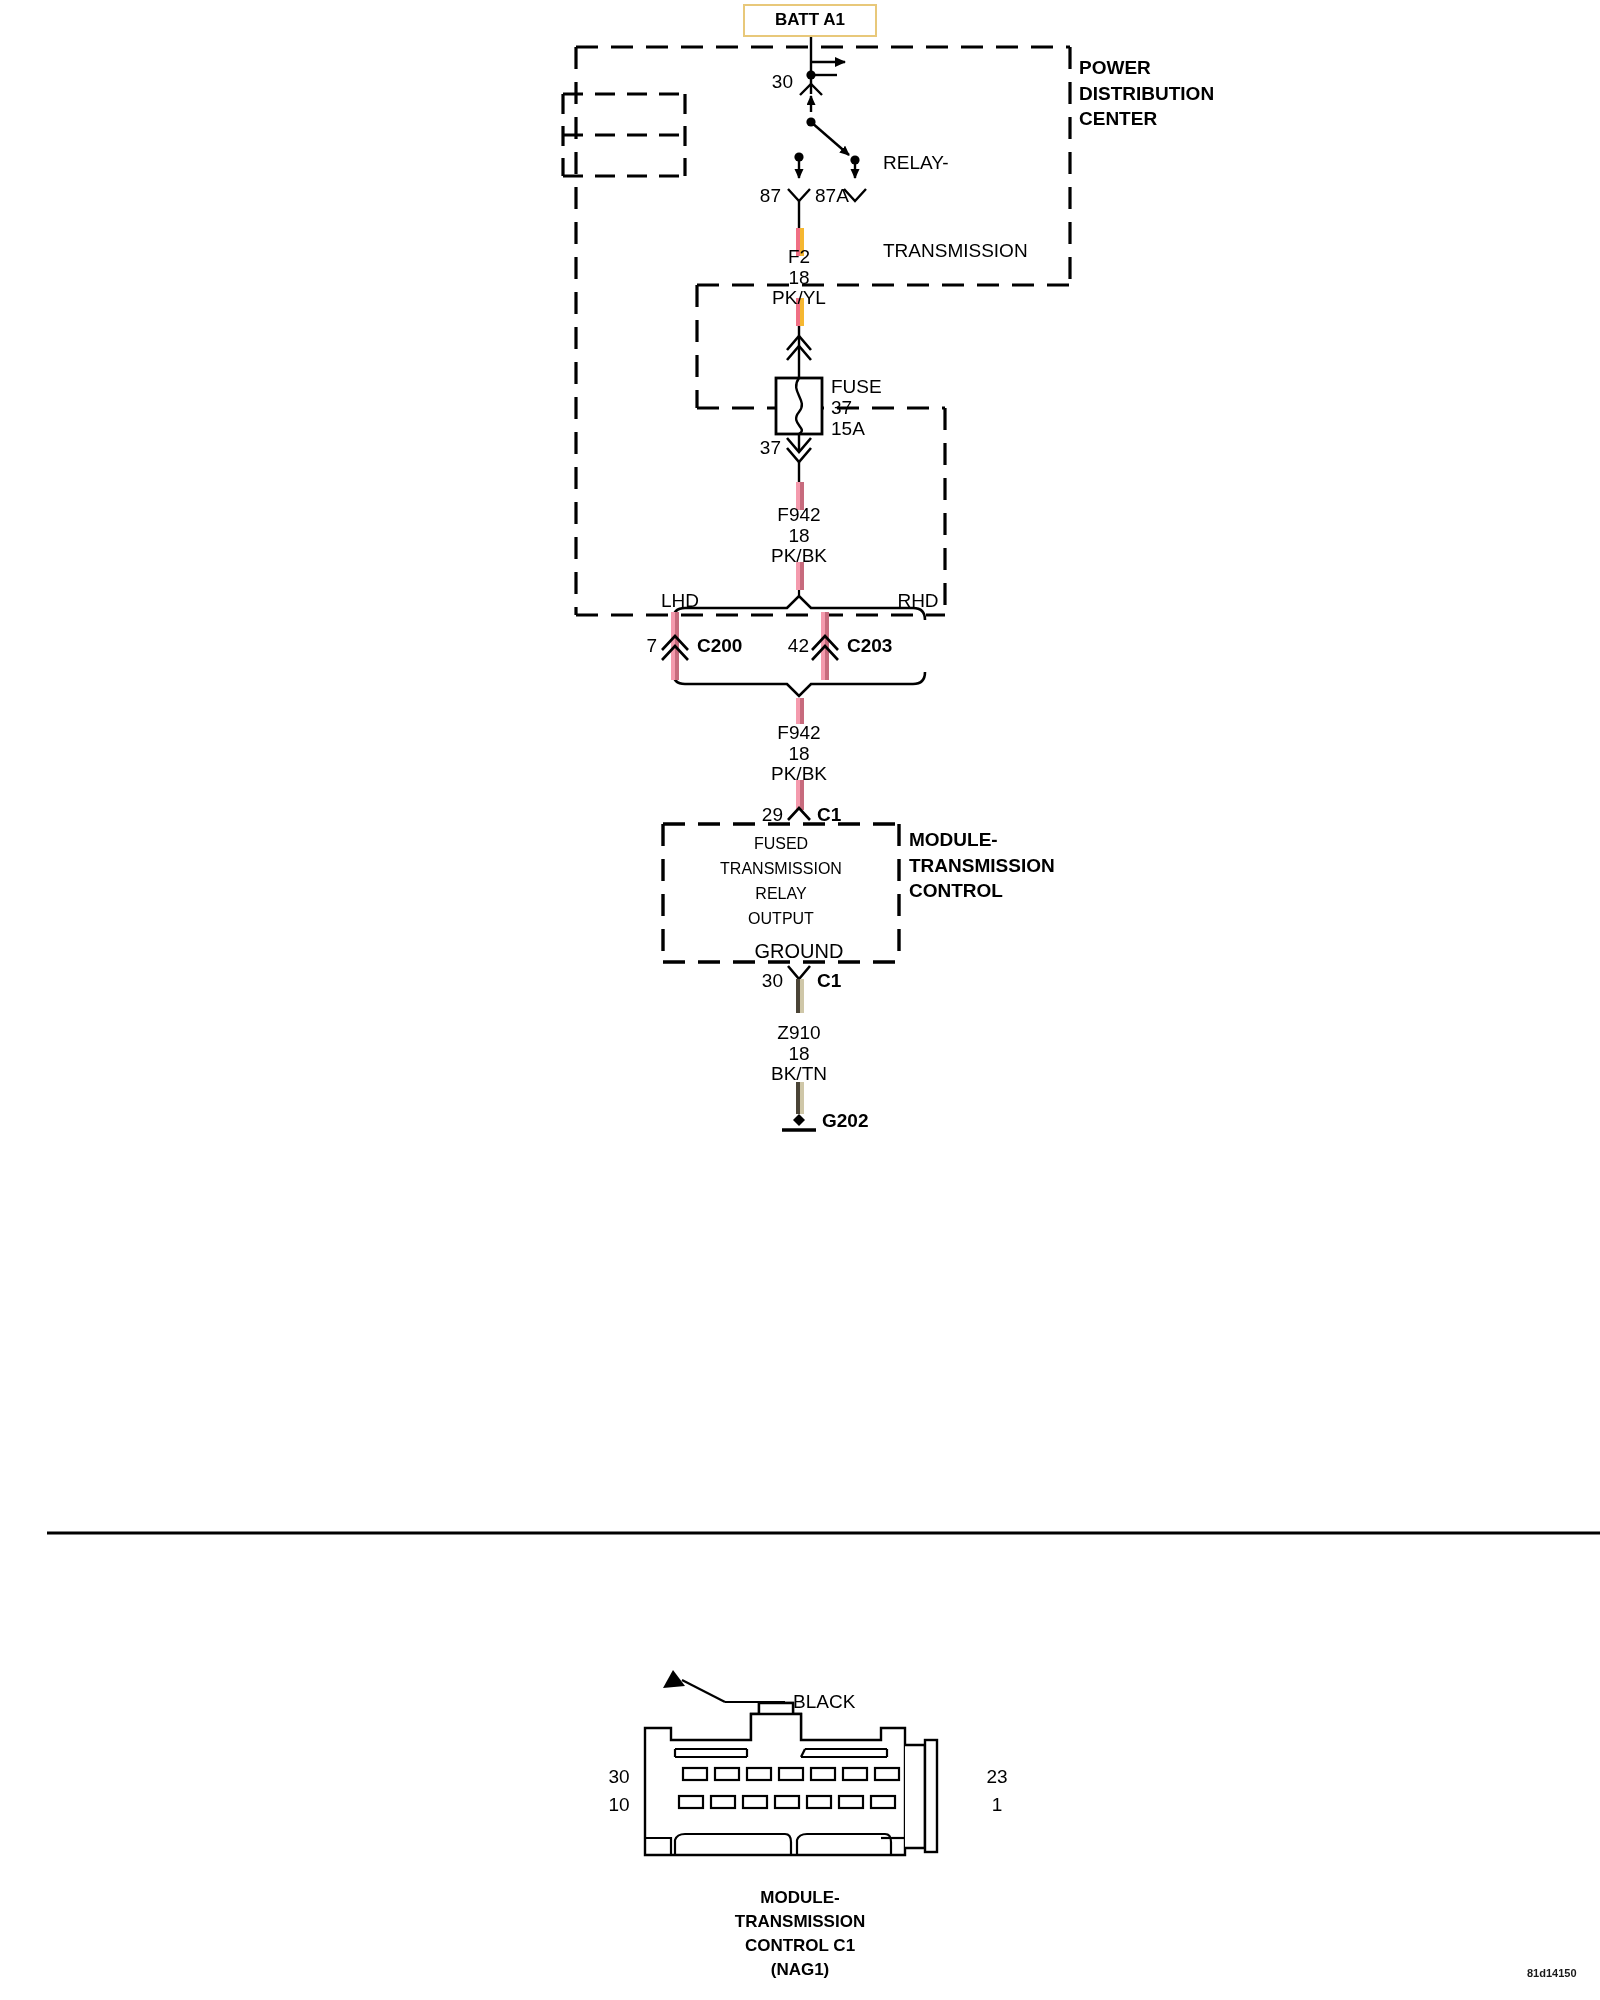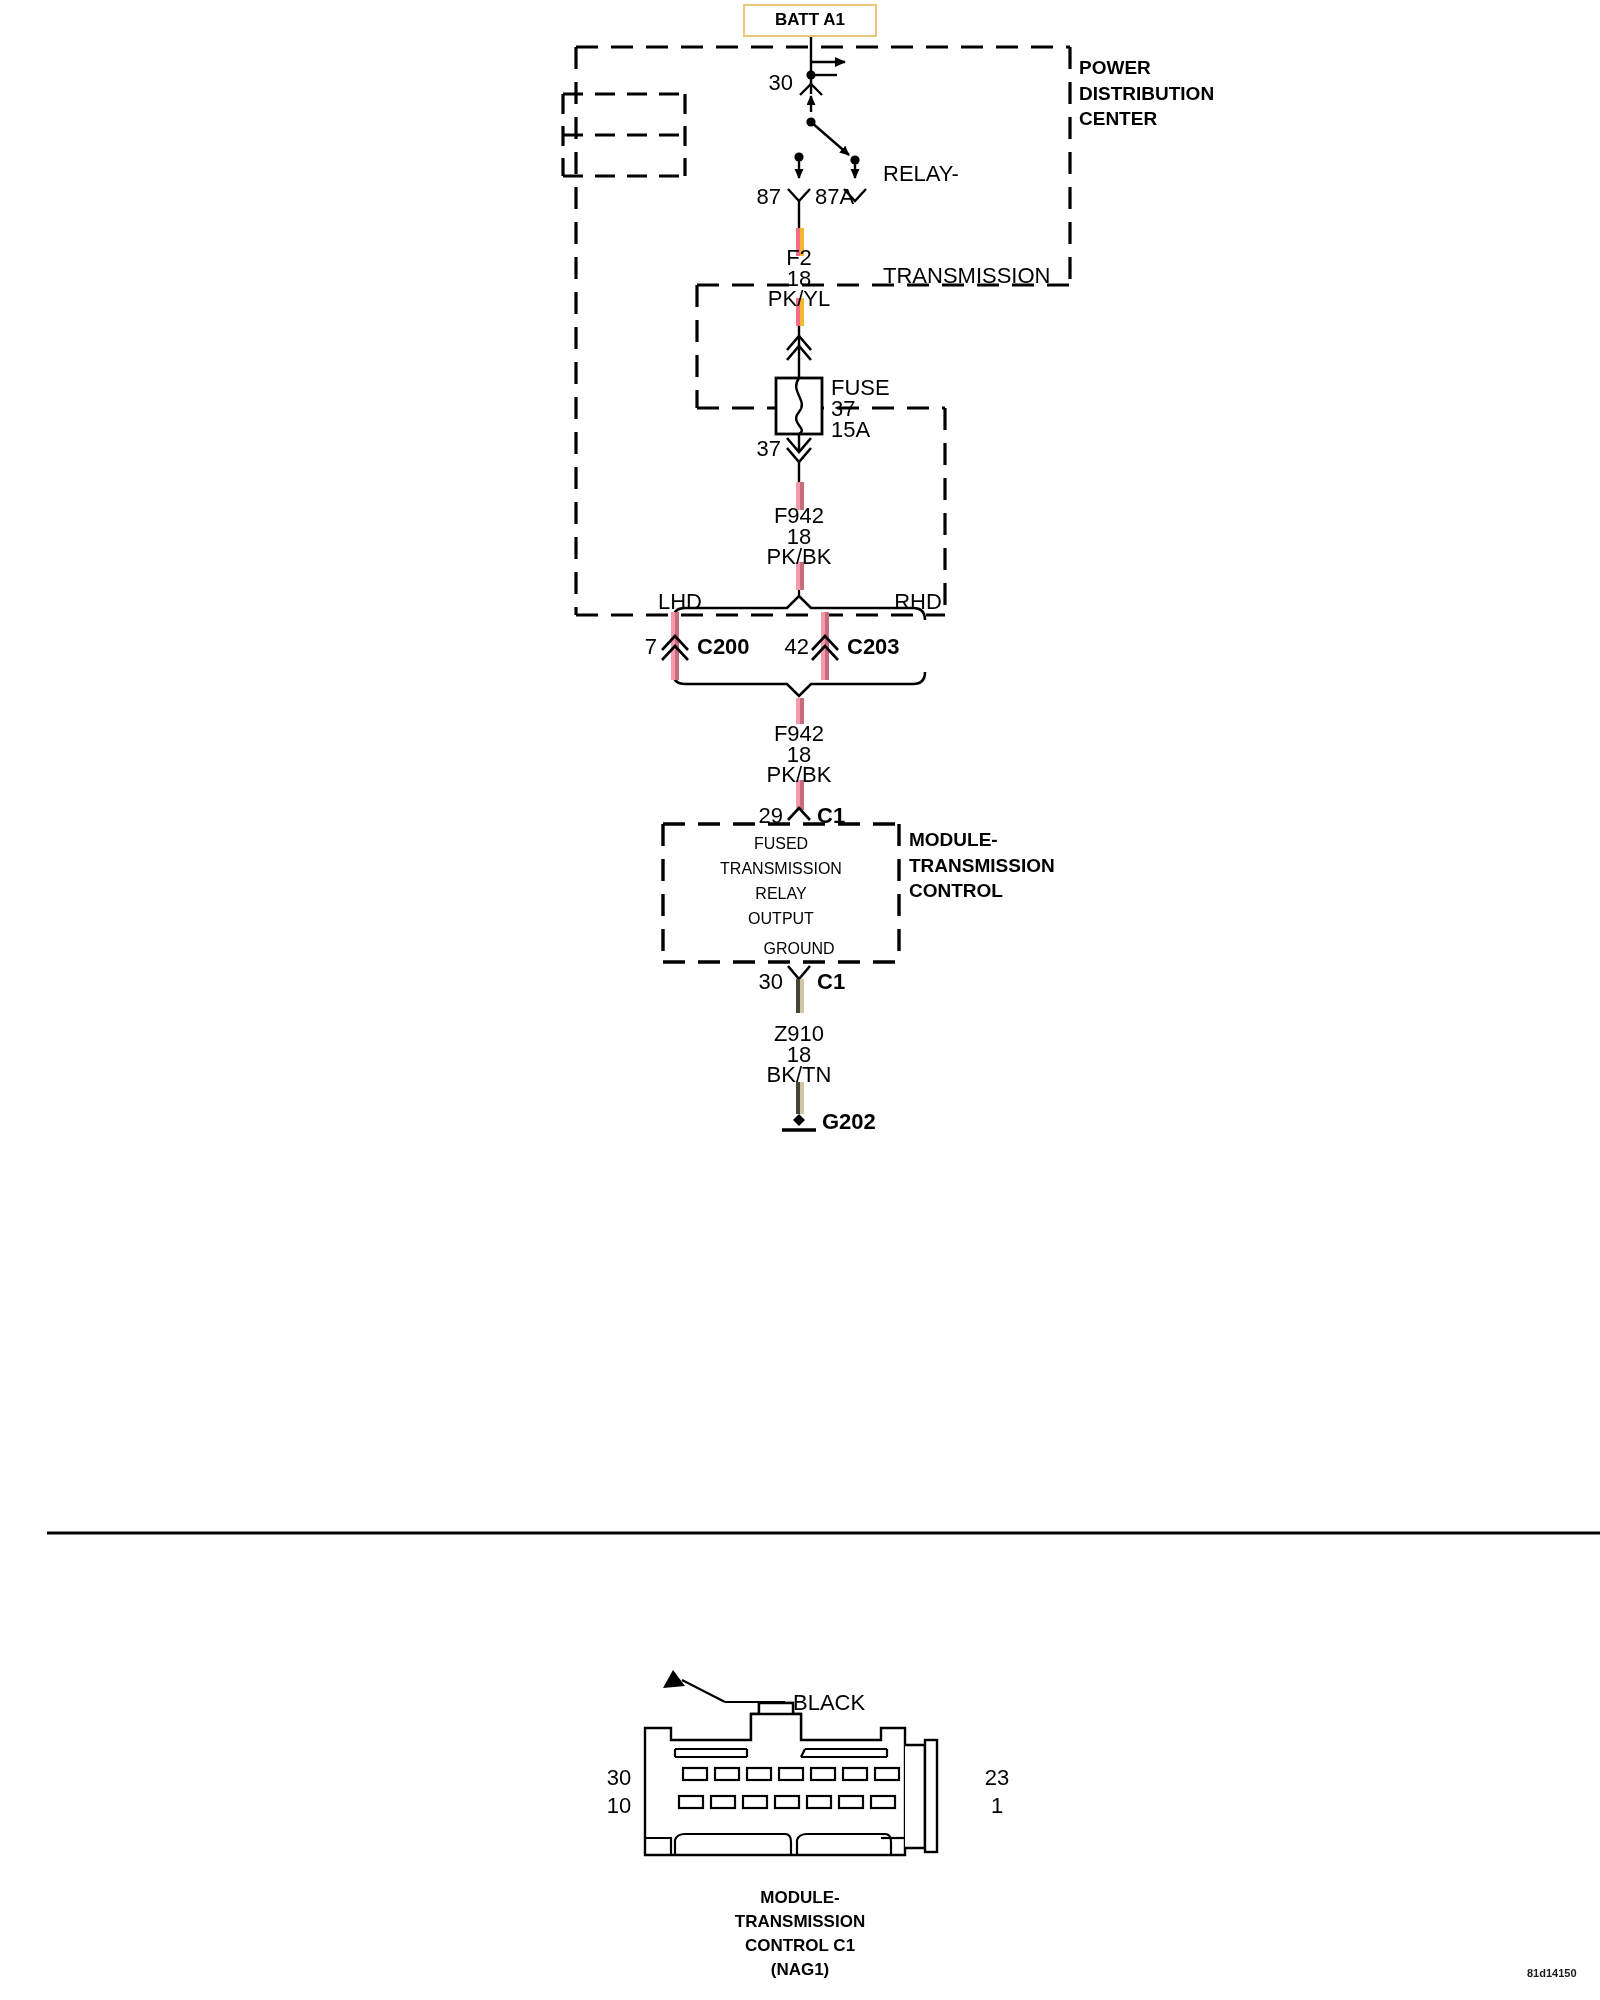--- a/index.html
+++ b/index.html
@@ -30,22 +30,22 @@
   
   .lbl {
     position: absolute;
     font-family: "Liberation Sans", sans-serif;
     color: #000000;
     white-space: pre;
     line-height: 1.0;
   }
   .lbl.c { transform: translateX(-50%); }
   .lbl.r { transform: translateX(-100%); }
-  .t16  { font-size: 16px; }
-  .t17  { font-size: 22px; }
+  .t16  { font-size: 20px; }
+  .t17  { font-size: 19px; }
   .bold { font-weight: bold; }
   .battbox {
     position: absolute;
     border: 2px solid #e8c87a;
     background: #ffffff;
     padding: 4px 12px 5px 12px;
     font-weight: bold;
     font-size: 17px;
     font-family: "Liberation Sans", sans-serif;
     color: #000;

